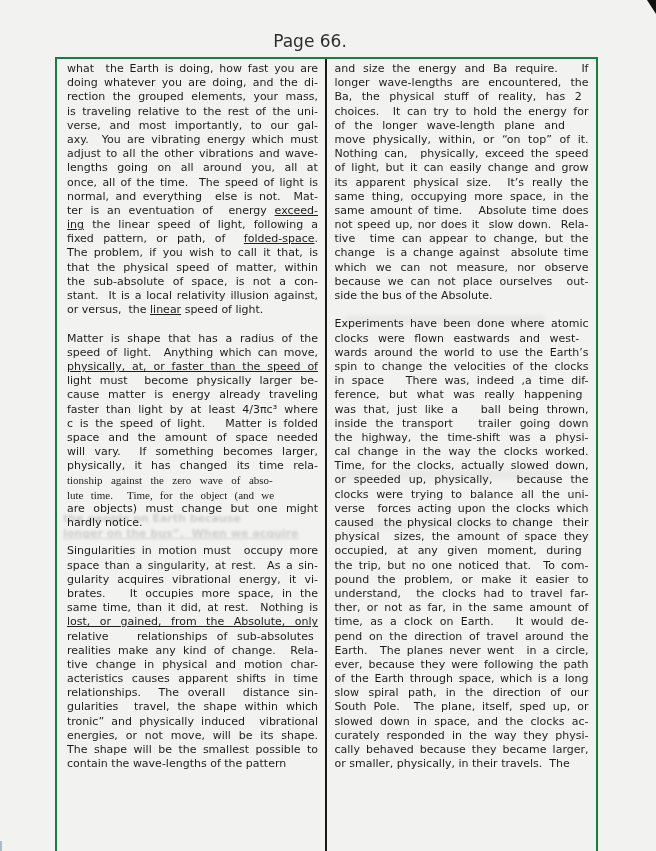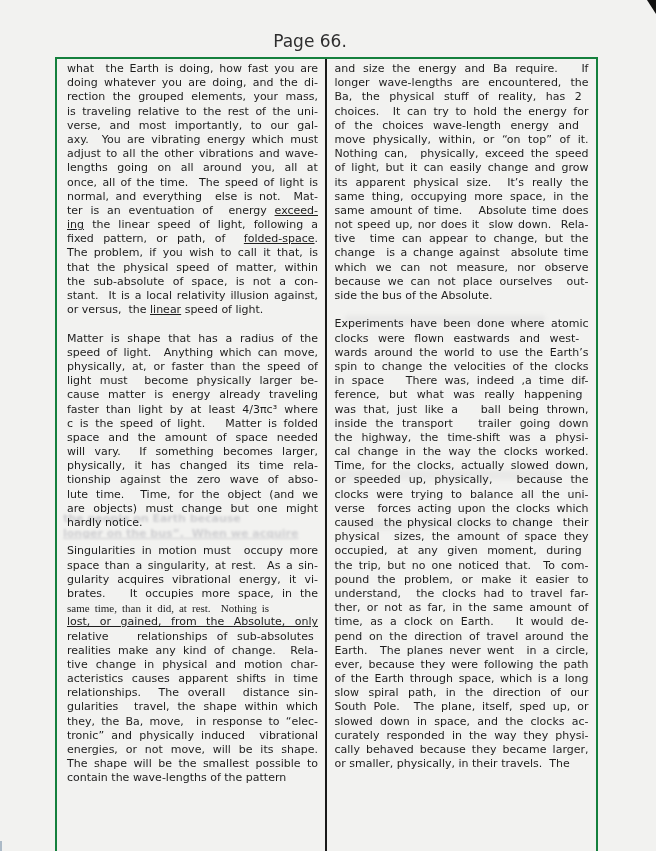--- a/index.html
+++ b/index.html
@@ -96,58 +96,57 @@
       <div class="line"><span class="ln" style="word-spacing: 4.63393px;"><span class="u">ing</span><span> the linear speed of light, following a</span></span></div>
       <div class="line"><span class="ln" style="word-spacing: 5.79167px;"><span>fixed pattern, or path, of  </span><span class="u">folded-space</span><span>.</span></span></div>
       <div class="line"><span class="ln" style="word-spacing: 2.91319px;"><span>The problem, if you wish to call it that, is</span></span></div>
       <div class="line"><span class="ln" style="word-spacing: 4.40885px;"><span>that the physical speed of matter, within</span></span></div>
       <div class="line"><span class="ln" style="word-spacing: 4.84152px;"><span>the sub-absolute of space, is not a con-</span></span></div>
       <div class="line"><span class="ln" style="word-spacing: 1.43359px;"><span>stant.  It is a local relativity illusion against,</span></span></div>
       <div class="line last"><span class="ln"><span>or versus,  the </span><span class="u">linear</span><span> speed of light.</span></span></div>
       <div class="pgap"></div>
       <div class="line"><span class="ln" style="word-spacing: 4.21289px;"><span>Matter is shape that has a radius of the</span></span></div>
       <div class="line"><span class="ln" style="word-spacing: 2.78348px;"><span>speed of light.  Anything which can move,</span></span></div>
-      <div class="line"><span class="ln" style="word-spacing: 3.38839px;"><span>physically, at, or faster than the speed of</span></span></div>
+      <div class="line"><span class="ln" style="word-spacing: 3.38839px; text-decoration: underline;"><span>physically, at, or faster than the speed of</span></span></div>
       <div class="line"><span class="ln" style="word-spacing: 4.85156px;"><span>light must  become physically larger be-</span></span></div>
       <div class="line"><span class="ln" style="word-spacing: 5.35313px;"><span>cause matter is energy already traveling</span></span></div>
       <div class="line"><span class="ln" style="word-spacing: 3.63839px;"><span>faster than light by at least 4/3πc³ where</span></span></div>
       <div class="line"><span class="ln" style="word-spacing: 3.21094px;"><span>c is the speed of light.   Matter is folded</span></span></div>
       <div class="line"><span class="ln" style="word-spacing: 5.40625px;"><span>space and the amount of space needed</span></span></div>
       <div class="line"><span class="ln" style="word-spacing: 5.77344px;"><span>will vary.  If something becomes larger,</span></span></div>
       <div class="line"><span class="ln" style="word-spacing: 5.80208px;"><span>physically, it has changed its time rela-</span></span></div>
-      <div class="line"><span class="ln" style="word-spacing: 5.68229px;"><span>tionship against the zero wave of abso-</span></span></div>
-      <div class="line"><span class="ln" style="word-spacing: 4.41602px;"><span>lute time.  Time, for the object (and we</span></span></div>
+      <div class="line"><span class="ln" style="word-spacing: 5.68229px; font-family: Liberation Serif, serif;"><span>tionship against the zero wave of abso-</span></span></div>
+      <div class="line"><span class="ln" style="word-spacing: 4.41602px; font-family: Liberation Serif, serif;"><span>lute time.  Time, for the object (and we</span></span></div>
       <div class="line"><span class="ln" style="word-spacing: 4.88542px;"><span>are objects) must change but one might</span></span></div>
       <div class="line last"><span class="ln"><span>hardly notice.</span></span></div>
       <div class="pgap"></div>
       <div class="line"><span class="ln" style="word-spacing: 2.95833px;"><span>Singularities in motion must  occupy more</span></span></div>
       <div class="line"><span class="ln" style="word-spacing: 2.0816px;"><span>space than a singularity, at rest.  As a sin-</span></span></div>
       <div class="line"><span class="ln" style="word-spacing: 4.675px;"><span>gularity acquires vibrational energy, it vi-</span></span></div>
       <div class="line"><span class="ln" style="word-spacing: 4.5293px;"><span>brates.   It occupies more space, in the</span></span></div>
-      <div class="line"><span class="ln" style="word-spacing: 2.29514px; font-family: Liberation Serif, serif;"><span>same time, than it did, at rest.  Nothing is</span></span></div>
+      <div class="line"><span class="ln" style="word-spacing: 2.29514px;"><span>same time, than it did, at rest.  Nothing is</span></span></div>
       <div class="line"><span class="ln" style="word-spacing: 5.98958px; text-decoration: underline;"><span>lost, or gained, from the Absolute, only</span></span></div>
       <div class="line"><span class="ln" style="word-spacing: 6px;"><span>relative   relationships of sub-absolutes</span></span></div>
       <div class="line"><span class="ln" style="word-spacing: 3.81027px;"><span>realities make any kind of change.  Rela-</span></span></div>
       <div class="line"><span class="ln" style="word-spacing: 4.5px;"><span>tive change in physical and motion char-</span></span></div>
       <div class="line"><span class="ln" style="word-spacing: 5.00938px;"><span>acteristics causes apparent shifts in time</span></span></div>
       <div class="line"><span class="ln" style="word-spacing: 5.32552px;"><span>relationships.  The overall  distance sin-</span></span></div>
       <div class="line"><span class="ln" style="word-spacing: 4.45833px;"><span>gularities  travel, the shape within which</span></span></div>
-      <div class="line"><span class="ln" style="word-spacing: 2.69531px;"><span>they, the Ba, move,  in response to “elec-</span></span></div>
       <div class="line"><span class="ln" style="word-spacing: 3.71875px;"><span>tronic” and physically induced  vibrational</span></span></div>
       <div class="line"><span class="ln" style="word-spacing: 4.35045px;"><span>energies, or not move, will be its shape.</span></span></div>
       <div class="line"><span class="ln" style="word-spacing: 2.95759px;"><span>The shape will be the smallest possible to</span></span></div>
       <div class="line last"><span class="ln"><span>contain the wave-lengths of the pattern</span></span></div>
     </div>
   <div class="col-div"></div>
   <div class="col col-right">
       <div class="line"><span class="ln" style="word-spacing: 4.38021px;"><span>and size the energy and Ba require.   If</span></span></div>
       <div class="line"><span class="ln" style="word-spacing: 5.57031px;"><span>longer wave-lengths are encountered, the</span></span></div>
       <div class="line"><span class="ln" style="word-spacing: 6px;"><span>Ba, the physical stuff of reality, has 2</span></span></div>
       <div class="line"><span class="ln" style="word-spacing: 3.19097px;"><span>choices.  It can try to hold the energy for</span></span></div>
-      <div class="line"><span class="ln" style="word-spacing: 6px;"><span>of the choices wave-length energy and</span></span></div>
+      <div class="line"><span class="ln" style="word-spacing: 6px;"><span>of the longer wave-length plane and</span></span></div>
       <div class="line"><span class="ln" style="word-spacing: 4.10491px;"><span>move physically, within, or “on top” of it.</span></span></div>
       <div class="line"><span class="ln" style="word-spacing: 2.9349px;"><span>Nothing can,  physically, exceed the speed</span></span></div>
       <div class="line"><span class="ln" style="word-spacing: 2.76367px;"><span>of light, but it can easily change and grow</span></span></div>
       <div class="line"><span class="ln" style="word-spacing: 4.49554px;"><span>its apparent physical size.  It’s really the</span></span></div>
       <div class="line"><span class="ln" style="word-spacing: 3.77083px;"><span>same thing, occupying more space, in the</span></span></div>
       <div class="line"><span class="ln" style="word-spacing: 1.94141px;"><span>same amount of time.   Absolute time does</span></span></div>
       <div class="line"><span class="ln" style="word-spacing: 1.31563px;"><span>not speed up, nor does it  slow down.  Rela-</span></span></div>
       <div class="line"><span class="ln" style="word-spacing: 3.83594px;"><span>tive  time can appear to change, but the</span></span></div>
       <div class="line"><span class="ln" style="word-spacing: 2.10547px;"><span>change  is a change against  absolute time</span></span></div>
       <div class="line"><span class="ln" style="word-spacing: 5.61979px;"><span>which we can not measure, nor observe</span></span></div>

